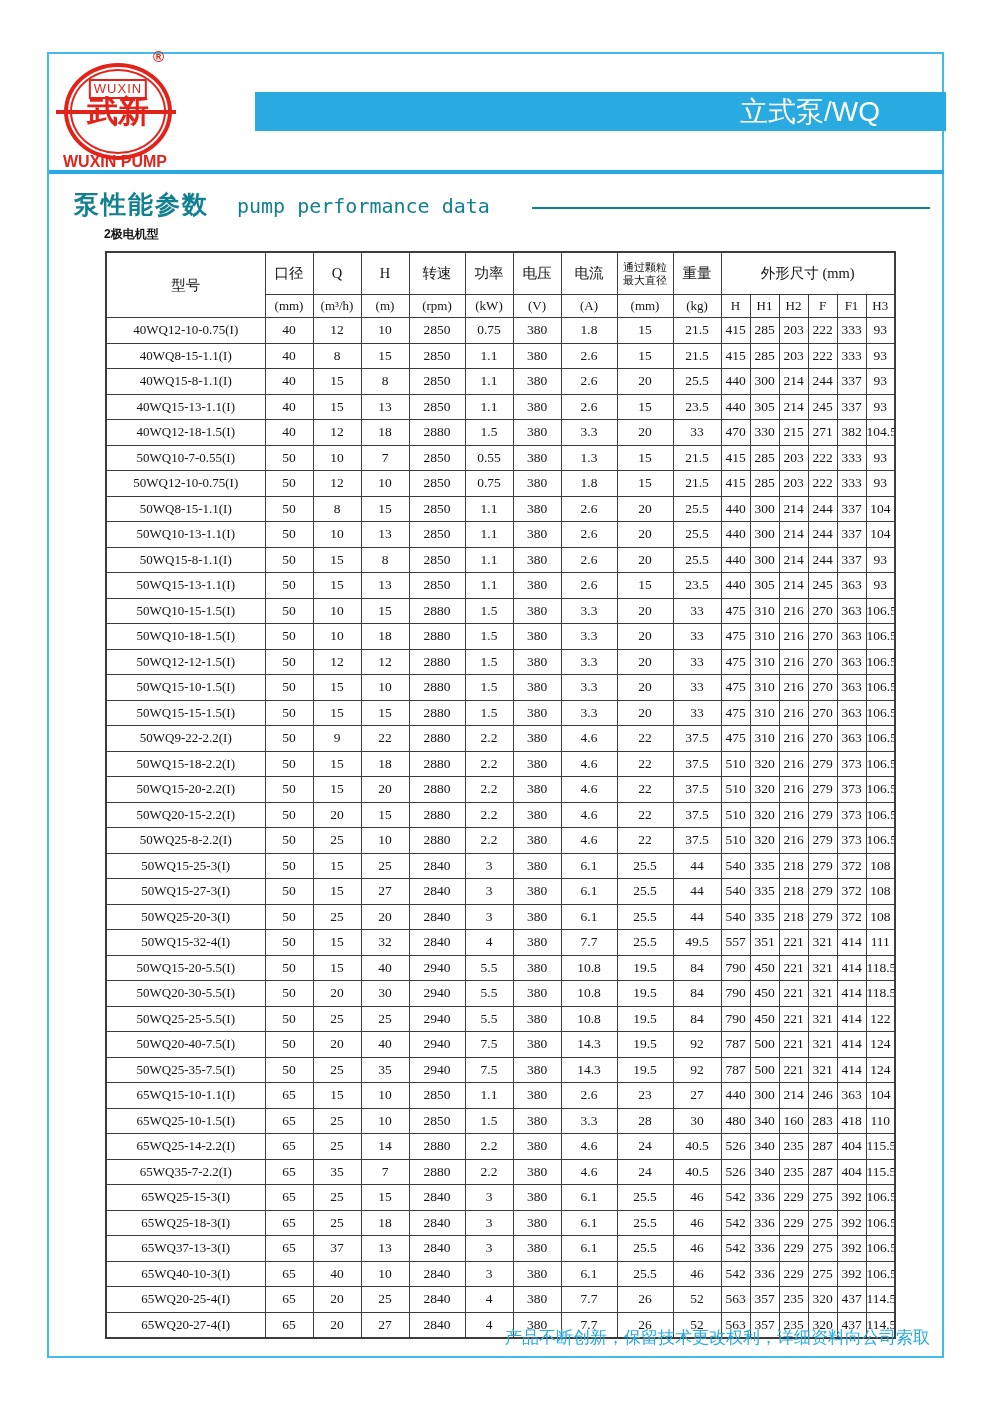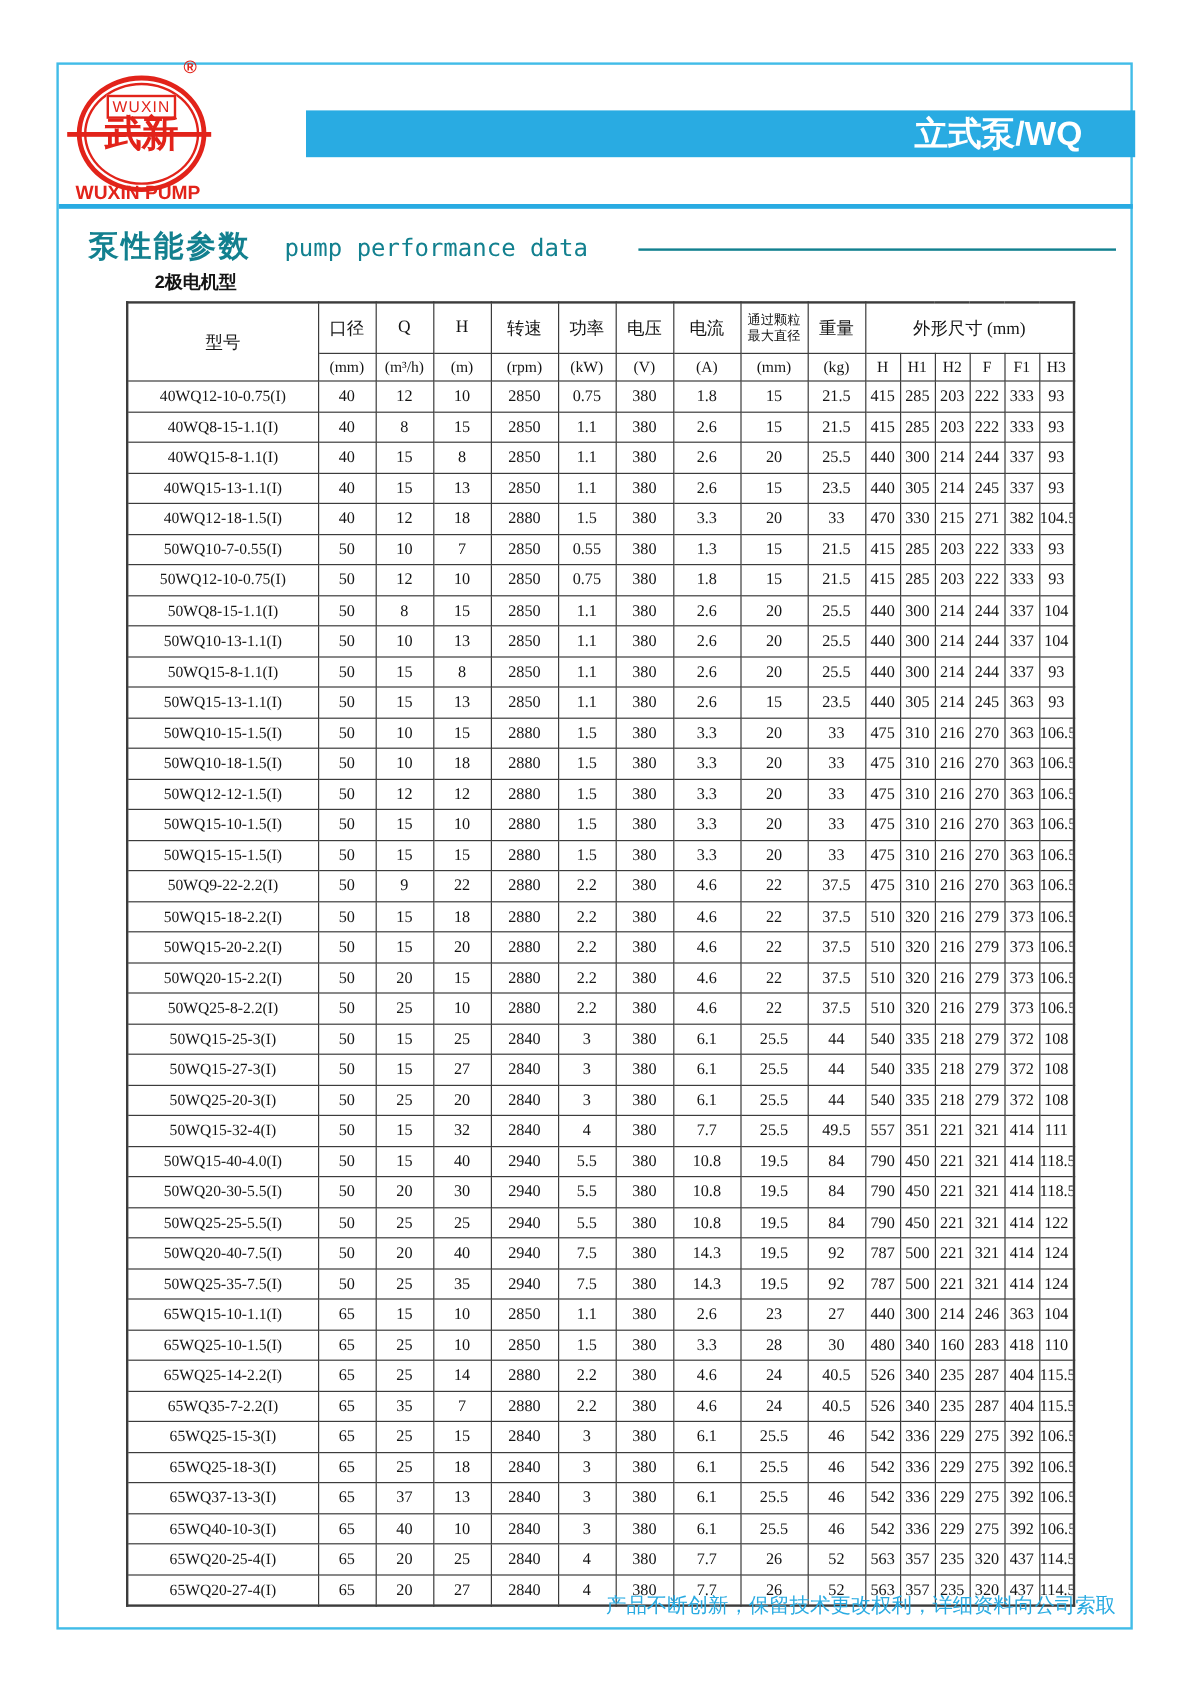--- a/index.html
+++ b/index.html
@@ -18,30 +18,30 @@
   .logo-zh { position:absolute; left:50%; transform:translateX(-50%); top:28px; color:#e2231a;
              font-weight:bold; font-size:31px; line-height:34px; white-space:nowrap; z-index:3; }
   .logo-strike { position:absolute; left:56px; top:110px; width:120px; height:4px; background:#e2231a; z-index:4; }
   .logo-reg { position:absolute; left:153px; top:48px; color:#e2231a; font-size:15px; font-weight:bold; z-index:2; }
   .logo-caption { position:absolute; left:60px; top:153px; width:110px; text-align:center;
                   color:#e2231a; font-weight:bold; font-size:16px; white-space:nowrap; z-index:2; }
 
   
   .banner { position:absolute; left:255px; top:92px; width:691px; height:39px; background:#29abe2;
             color:#ffffff; display:flex; align-items:center; justify-content:flex-end;
-            padding-right:44px; box-sizing:border-box; font-size:28px; font-weight:bold; }
+            padding-right:66px; box-sizing:border-box; font-size:28px; font-weight:normal; }
   .header-sep { position:absolute; left:49px; top:170px; width:895px; height:4px; background:#29abe2; }
 
   
   .section-title { position:absolute; left:74px; top:188px; white-space:nowrap; }
   .section-title .zh { font-size:25px; font-weight:bold; color:#12808f; letter-spacing:2px; }
   .section-title .en { font-size:20px; color:#12808f; font-family:"DejaVu Sans Mono", monospace;
                        margin-left:28px; }
   .title-rule { position:absolute; left:532px; top:207px; width:398px; height:2px; background:#12808f; }
-  .subtitle { position:absolute; left:104px; top:226px; font-size:15px; font-weight:bold; color:#141414;margin-left:25px; }
+  .subtitle { position:absolute; left:104px; top:226px; font-size:12px; font-weight:bold; color:#141414; }
 
   
   table.perf { position:absolute; left:105px; top:251px; width:789px; border-collapse:collapse;
                table-layout:fixed; font-family:"Liberation Serif", serif; color:#141414;
                border:2px solid #3c3c3c; }
   table.perf th, table.perf td { border:1px solid #3c3c3c; text-align:center; vertical-align:middle;
                padding:0; font-weight:normal; overflow:hidden; }
   table.perf thead tr.r1 th { height:41px; font-size:14.5px; }
   table.perf thead tr.r1 th.small-head { font-size:11px; line-height:1.18; padding:0 2px; }
   table.perf thead tr.r2 th { height:22px; font-size:13px; }
@@ -574,21 +574,21 @@
           <td>25.5</td>
           <td>49.5</td>
           <td>557</td>
           <td>351</td>
           <td>221</td>
           <td>321</td>
           <td>414</td>
           <td>111</td>
         </tr>
         <tr>
-          <td class="model">50WQ15-40-4.0(I)</td>
+          <td class="model">50WQ15-20-5.5(I)</td>
           <td>50</td>
           <td>15</td>
           <td>40</td>
           <td>2940</td>
           <td>5.5</td>
           <td>380</td>
           <td>10.8</td>
           <td>19.5</td>
           <td>84</td>
           <td>790</td>

